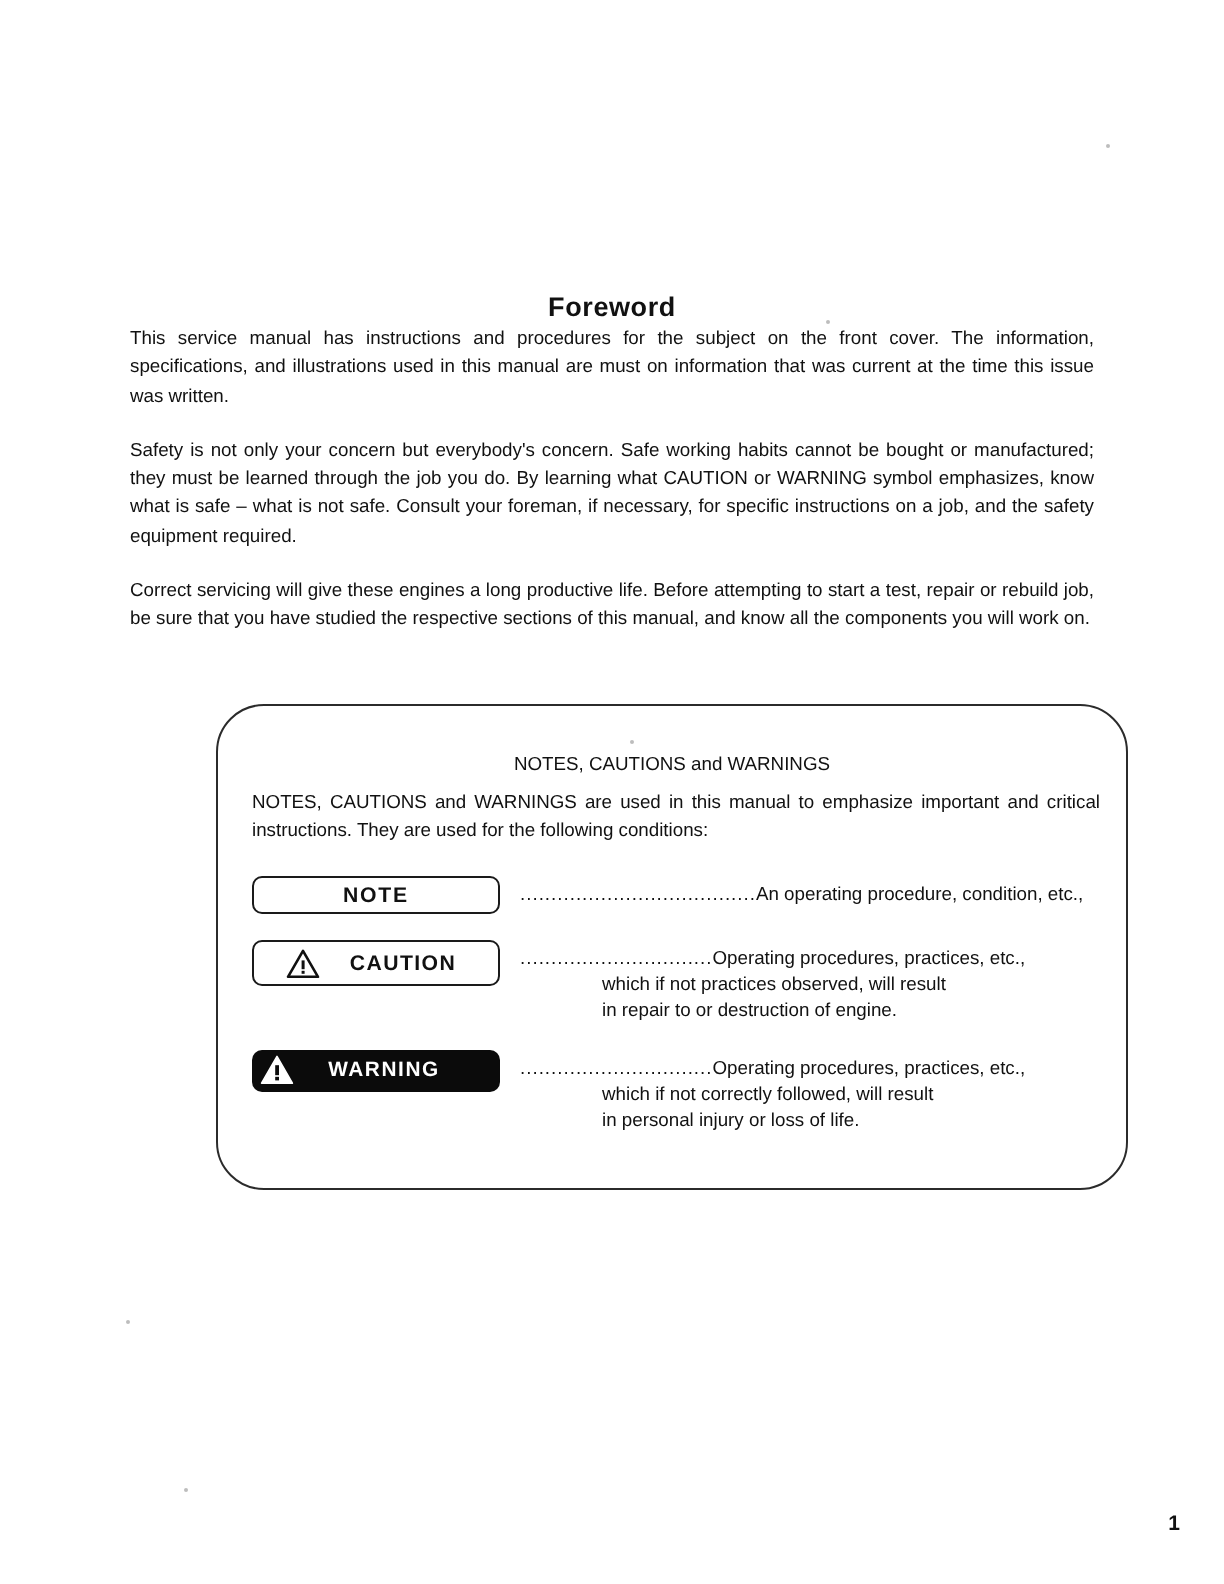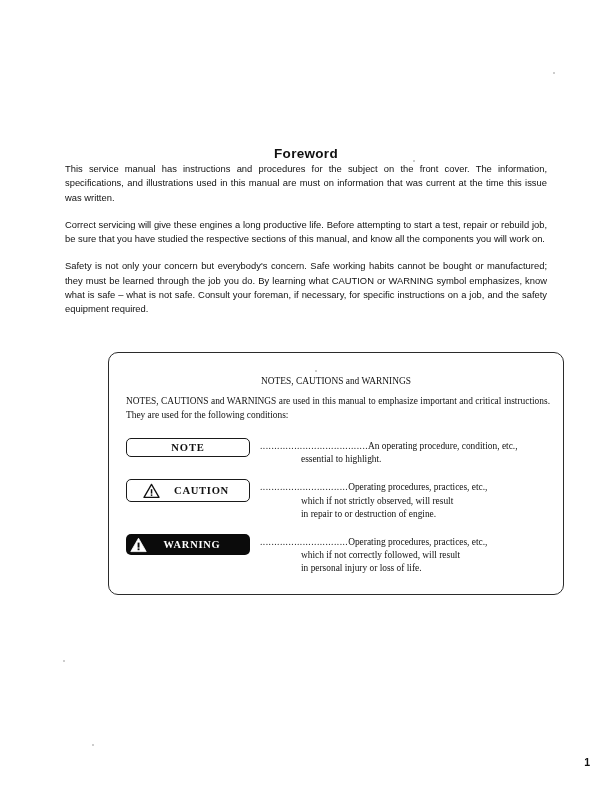--- a/index.html
+++ b/index.html
@@ -45,23 +45,22 @@
   .body-copy p:last-child { margin-bottom: 0; }
 
   
   .panel {
     position: absolute;
     left: 108px;
     top: 352px;
     width: 456px;
     height: 243px;
     border: 1.2px solid #2b2b2b;
-    border-radius: 10px;
-    box-sizing: border-box;
-    font-family: Liberation Serif, serif;
+    border-radius: 24px;
+    box-sizing: border-box;
   }
   .panel-heading {
     position: absolute;
     top: 23px;
     left: 0;
     width: 100%;
     text-align: center;
     font-size: 9.4px;
   }
   .panel-intro {
@@ -197,60 +196,59 @@
 <div class="speck" style="left:553px; top:72px; width:2px; height:2px;"></div>
 <div class="speck" style="left:413px; top:160px; width:2px; height:2px;"></div>
 <div class="speck" style="left:63px; top:660px; width:2px; height:2px;"></div>
 <div class="speck" style="left:92px; top:744px; width:2px; height:2px;"></div>
 <div class="speck" style="left:315px; top:370px; width:2px; height:2px;"></div>
 
 <h1 class="page-title">Foreword</h1>
 
 <div class="body-copy">
   <p>This service manual has instructions and procedures for the subject on the front cover.  The information, specifications, and illustrations used in this manual are must on information that was current at the time this issue was written.</p>
+  <p>Safety is not only your concern but everybody's concern.  Safe working habits cannot be bought or manufactured; they must be learned through the job you do.  By learning what CAUTION or WARNING symbol emphasizes, know what is safe – what is not safe. Consult your foreman, if necessary, for specific instructions on a job, and the safety equipment required.</p>
   <p>Correct servicing will give these engines a long productive life. Before attempting to start a test, repair or rebuild job, be sure that you have studied the respective sections of this manual, and know all the components you will work on.</p>
-  <p>Safety is not only your concern but everybody's concern.  Safe working habits cannot be bought or manufactured; they must be learned through the job you do.  By learning what CAUTION or WARNING symbol emphasizes, know what is safe – what is not safe. Consult your foreman, if necessary, for specific instructions on a job, and the safety equipment required.</p>
 </div>
 
 <section class="panel">
 
   <div class="panel-heading">NOTES, CAUTIONS and WARNINGS</div>
 
   <div class="panel-intro">NOTES, CAUTIONS and WARNINGS are used in this manual to emphasize important and critical instructions.  They are used for the following conditions:</div>
 
   <div class="legend">
 
     <div class="legend-row row-note">
       <div class="badge-cell">
         <div class="badge-note">
           <span class="badge-label">NOTE</span>
         </div>
       </div>
       <div class="desc-cell">
         <span class="leader">......................................</span><span>An operating procedure, condition, etc.,</span>
-        <span class="desc-cont">essential to highlight.</span>
       </div>
     </div>
 
     <div class="legend-row">
       <div class="badge-cell">
         <div class="badge-caution">
           <span>
             <svg class="tri-icon" width="17" height="16" viewBox="0 0 17 16">
               <polygon points="8.5,1.4 16,14.4 1,14.4" fill="none" stroke="#111111" stroke-width="1.3" stroke-linejoin="round"></polygon>
               <rect x="7.8" y="6.2" width="1.5" height="4.4" fill="#111111"></rect>
               <rect x="7.8" y="11.4" width="1.5" height="1.5" fill="#111111"></rect>
             </svg>
           </span>
           <span class="badge-label">CAUTION</span>
         </div>
       </div>
       <div class="desc-cell">
         <span class="leader">...............................</span><span>Operating procedures, practices, etc.,</span>
-        <span class="desc-cont">which if not strictly observed, will result</span>
+        <span class="desc-cont">which if not practices observed, will result</span>
         <span class="desc-cont">in repair to or destruction of engine.</span>
       </div>
     </div>
 
     <div class="legend-row">
       <div class="badge-cell">
         <div class="badge-warning">
           <span>
             <svg class="tri-icon" width="17" height="16" viewBox="0 0 17 16">
               <polygon points="8.5,1.2 16.2,14.6 0.8,14.6" fill="#ffffff" stroke="#ffffff" stroke-width="0.8" stroke-linejoin="round"></polygon>

